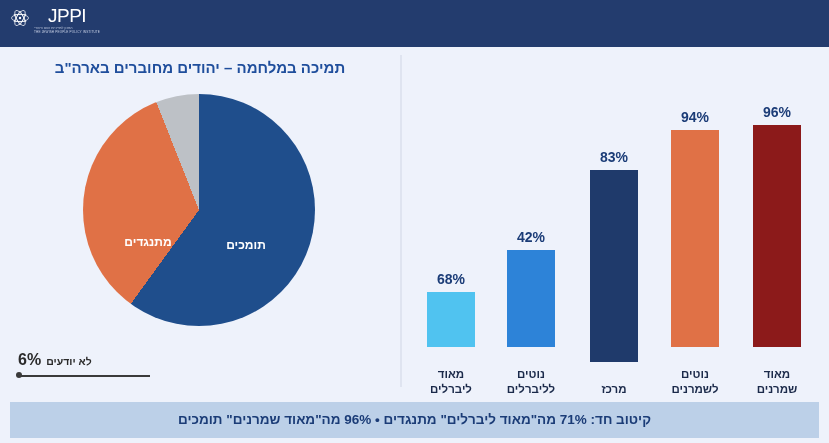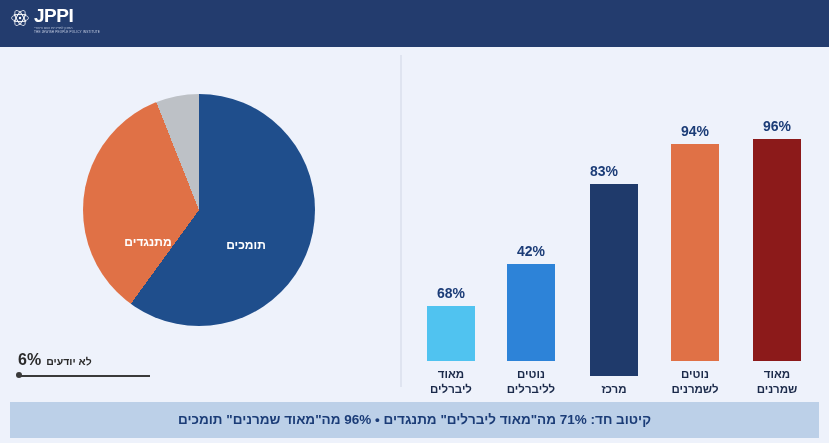--- a/index.html
+++ b/index.html
@@ -24,22 +24,22 @@
     display:flex; align-items:center;
   }
   .logo-wrap {
     position:absolute; right:auto; left:10px; top:6px;
     display:flex; align-items:flex-start; gap:4px;
     direction:ltr;
   }
   .logo-mark { width:20px; height:20px; margin-top:2px; }
   .logo-text-block { display:flex; flex-direction:column; line-height:1; }
   .logo-word {
-    color:#ffffff; font-size:19px; font-weight:bold;
-    letter-spacing:-0.5px; font-family:"Liberation Sans", sans-serif;
+    color:#ffffff; font-size:19px; font-weight:normal;
+    letter-spacing:-0.5px; font-family:"Liberation Sans", sans-serif;text-align:center;
   }
   .logo-sub1, .logo-sub2 {
     color:#c9d2e6; font-size:3.1px; letter-spacing:0.15px;
     margin-top:1.5px; white-space:nowrap;
   }
   .header-title {
     position:absolute; right:18px; top:0; height:47px;
     display:flex; align-items:center;
     color:#ffffff; font-size:16.5px; font-weight:bold;
     letter-spacing:0.1px;
@@ -76,21 +76,21 @@
     display:flex; flex-direction:column;
     align-items:center; justify-content:flex-end;
     height:100%;
   }
   .bar-value {
     color:#1b3c77; font-size:14px; font-weight:bold;
     margin-bottom:5px; direction:ltr;
   }
   .bar-rect { width:48px; }
   .bar-label {
-    margin-top:6px; text-align:center;
+    margin-top:20px; text-align:center;
     color:#1b2a4a; font-size:11.5px; font-weight:bold;
     line-height:1.25; direction:rtl;
   }
 
   
   .pie-area {
     position:absolute; left:0; top:36px;
     width:400px; height:313px;
   }
   .pie {
@@ -177,21 +177,21 @@
             </div>
           </div>
           <div class="bar-slot" style="left: 94px;">
             <div style="display: flex; flex-direction: column; align-items: center;">
               <div class="bar-value">42%</div>
               <div class="bar-rect" style="height: 97.125px; background: rgb(45, 131, 216);"></div>
               <div class="bar-label"><span>נוטים</span><br><span>לליברלים</span></div>
             </div>
           </div>
           <div class="bar-slot" style="left: 177px;">
-            <div style="display: flex; flex-direction: column; ">
+            <div style="display: flex; flex-direction: column; align-items: center;">
               <div class="bar-value">83%</div>
               <div class="bar-rect" style="height: 191.938px; background: rgb(31, 58, 107);"></div>
               <div class="bar-label"><span>מרכז</span></div>
             </div>
           </div>
           <div class="bar-slot" style="left: 258px;">
             <div style="display: flex; flex-direction: column; align-items: center;">
               <div class="bar-value">94%</div>
               <div class="bar-rect" style="height: 217.375px; background: rgb(224, 113, 70);"></div>
               <div class="bar-label"><span>נוטים</span><br><span>לשמרנים</span></div>
@@ -201,20 +201,21 @@
             <div style="display: flex; flex-direction: column; align-items: center;">
               <div class="bar-value">96%</div>
               <div class="bar-rect" style="height: 222px; background: rgb(140, 26, 26);"></div>
               <div class="bar-label"><span>מאוד</span><br><span>שמרנים</span></div>
             </div>
           </div>
         </div>
     </div>
 
     <div class="panel panel-left">
+      <div class="panel-title">תמיכה במלחמה – יהודים מחוברים בארה"ב</div>
       <div class="pie-area">
         <div class="pie" id="pie-disc" style="background: conic-gradient(rgb(31, 78, 140) 0%, rgb(31, 78, 140) 60%, rgb(224, 113, 70) 60%, rgb(224, 113, 70) 94%, rgb(189, 193, 198) 94%, rgb(189, 193, 198) 100%);"></div>
 
         <div class="slice-label label-60">
           <div class="slice-cap">תומכים</div>
         </div>
 
         <div class="slice-label label-34">
           <div class="slice-cap">מתנגדים</div>
         </div>

